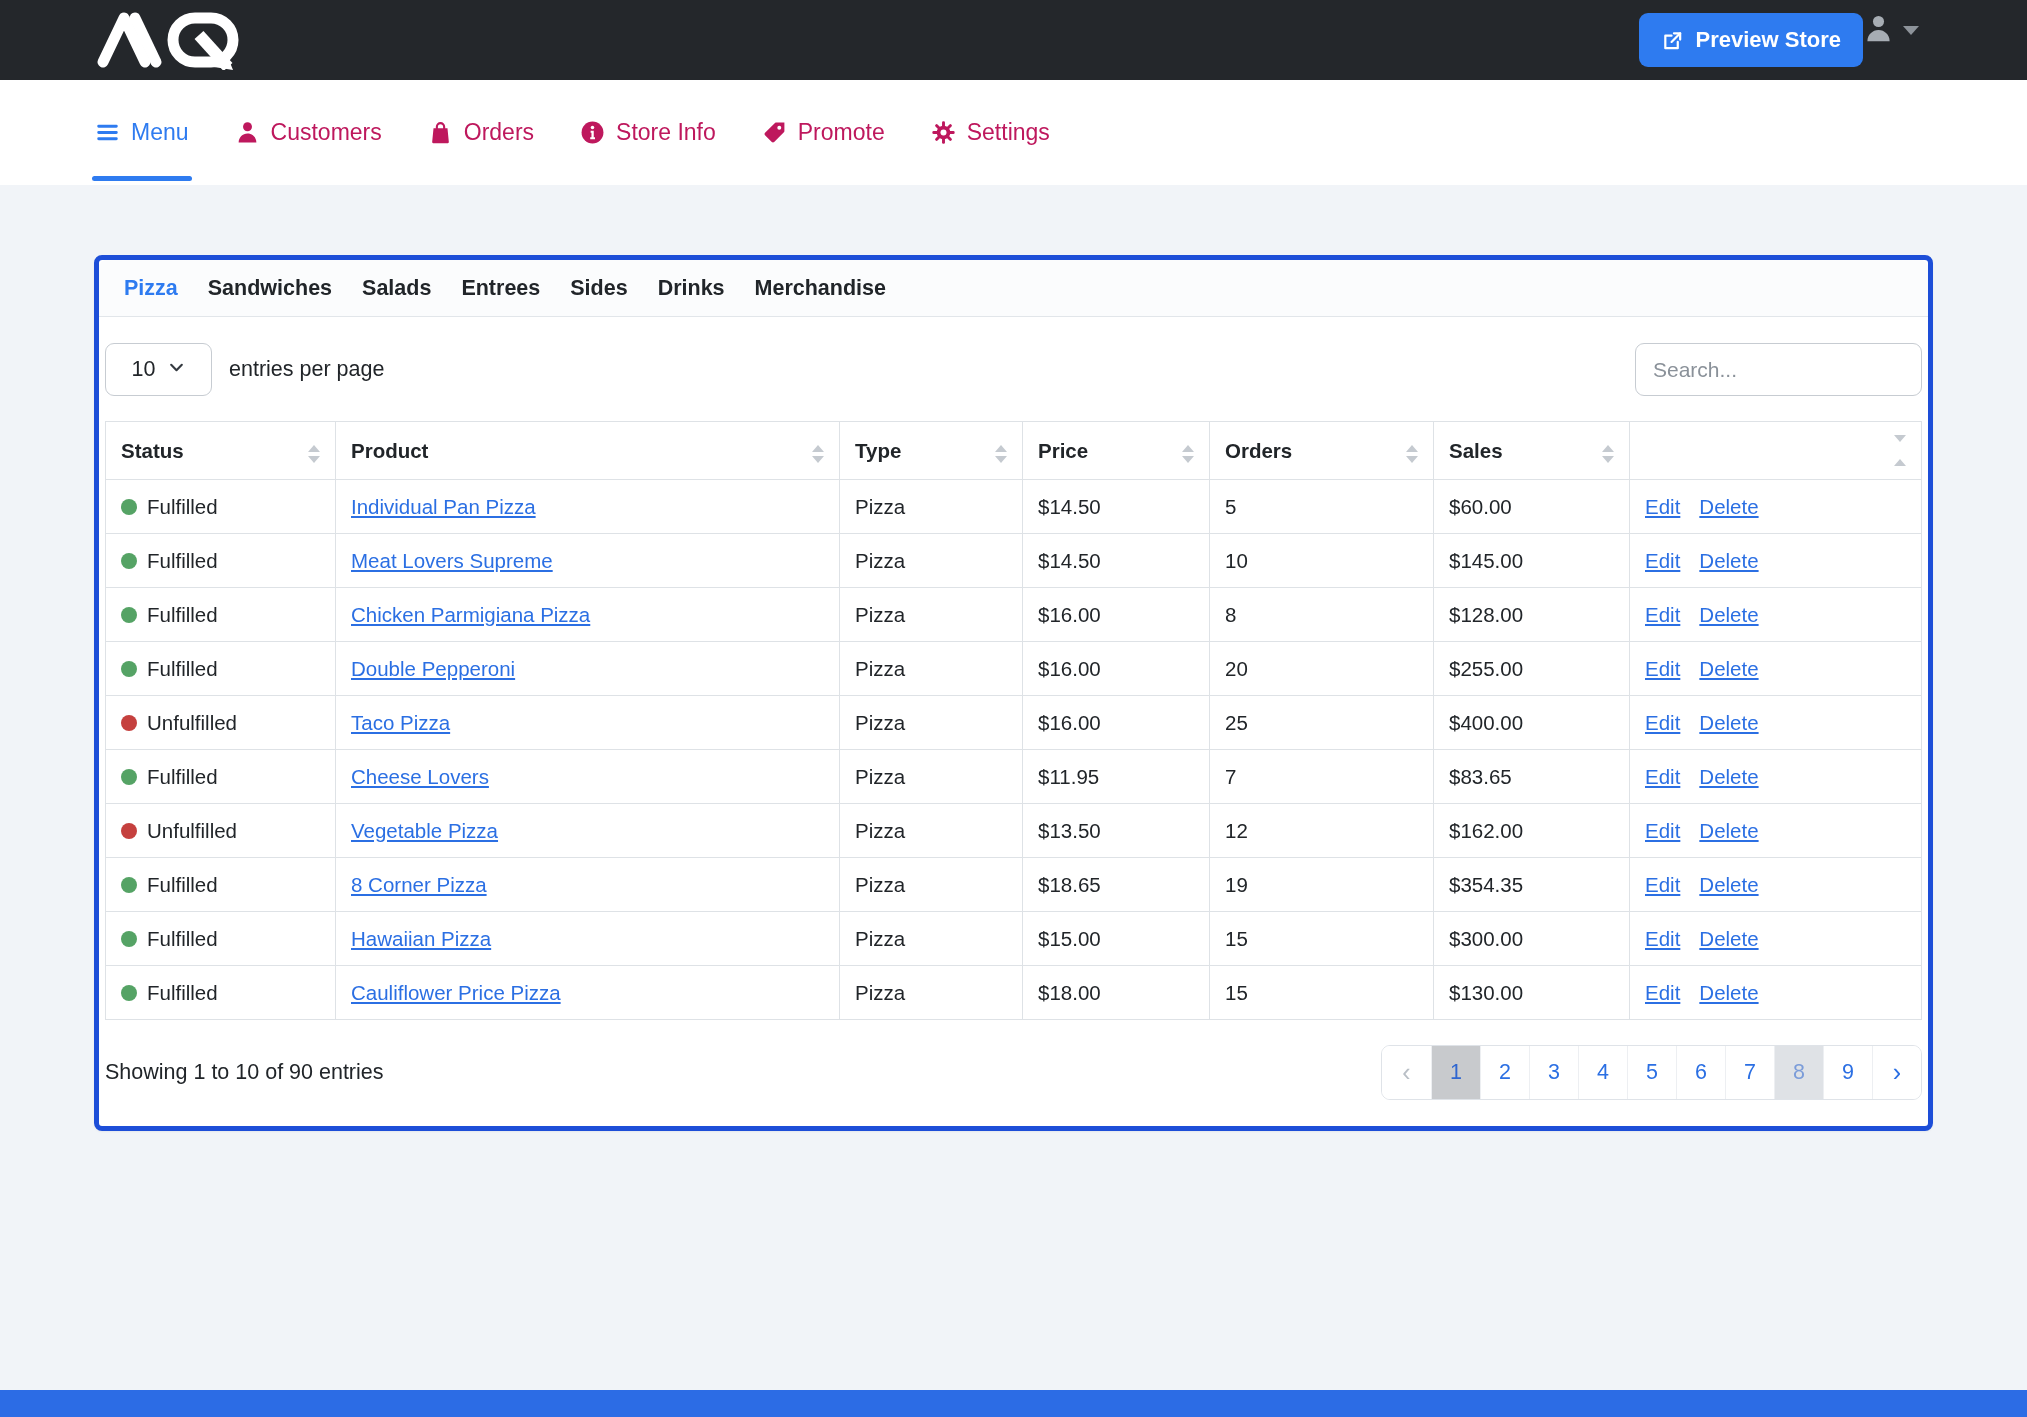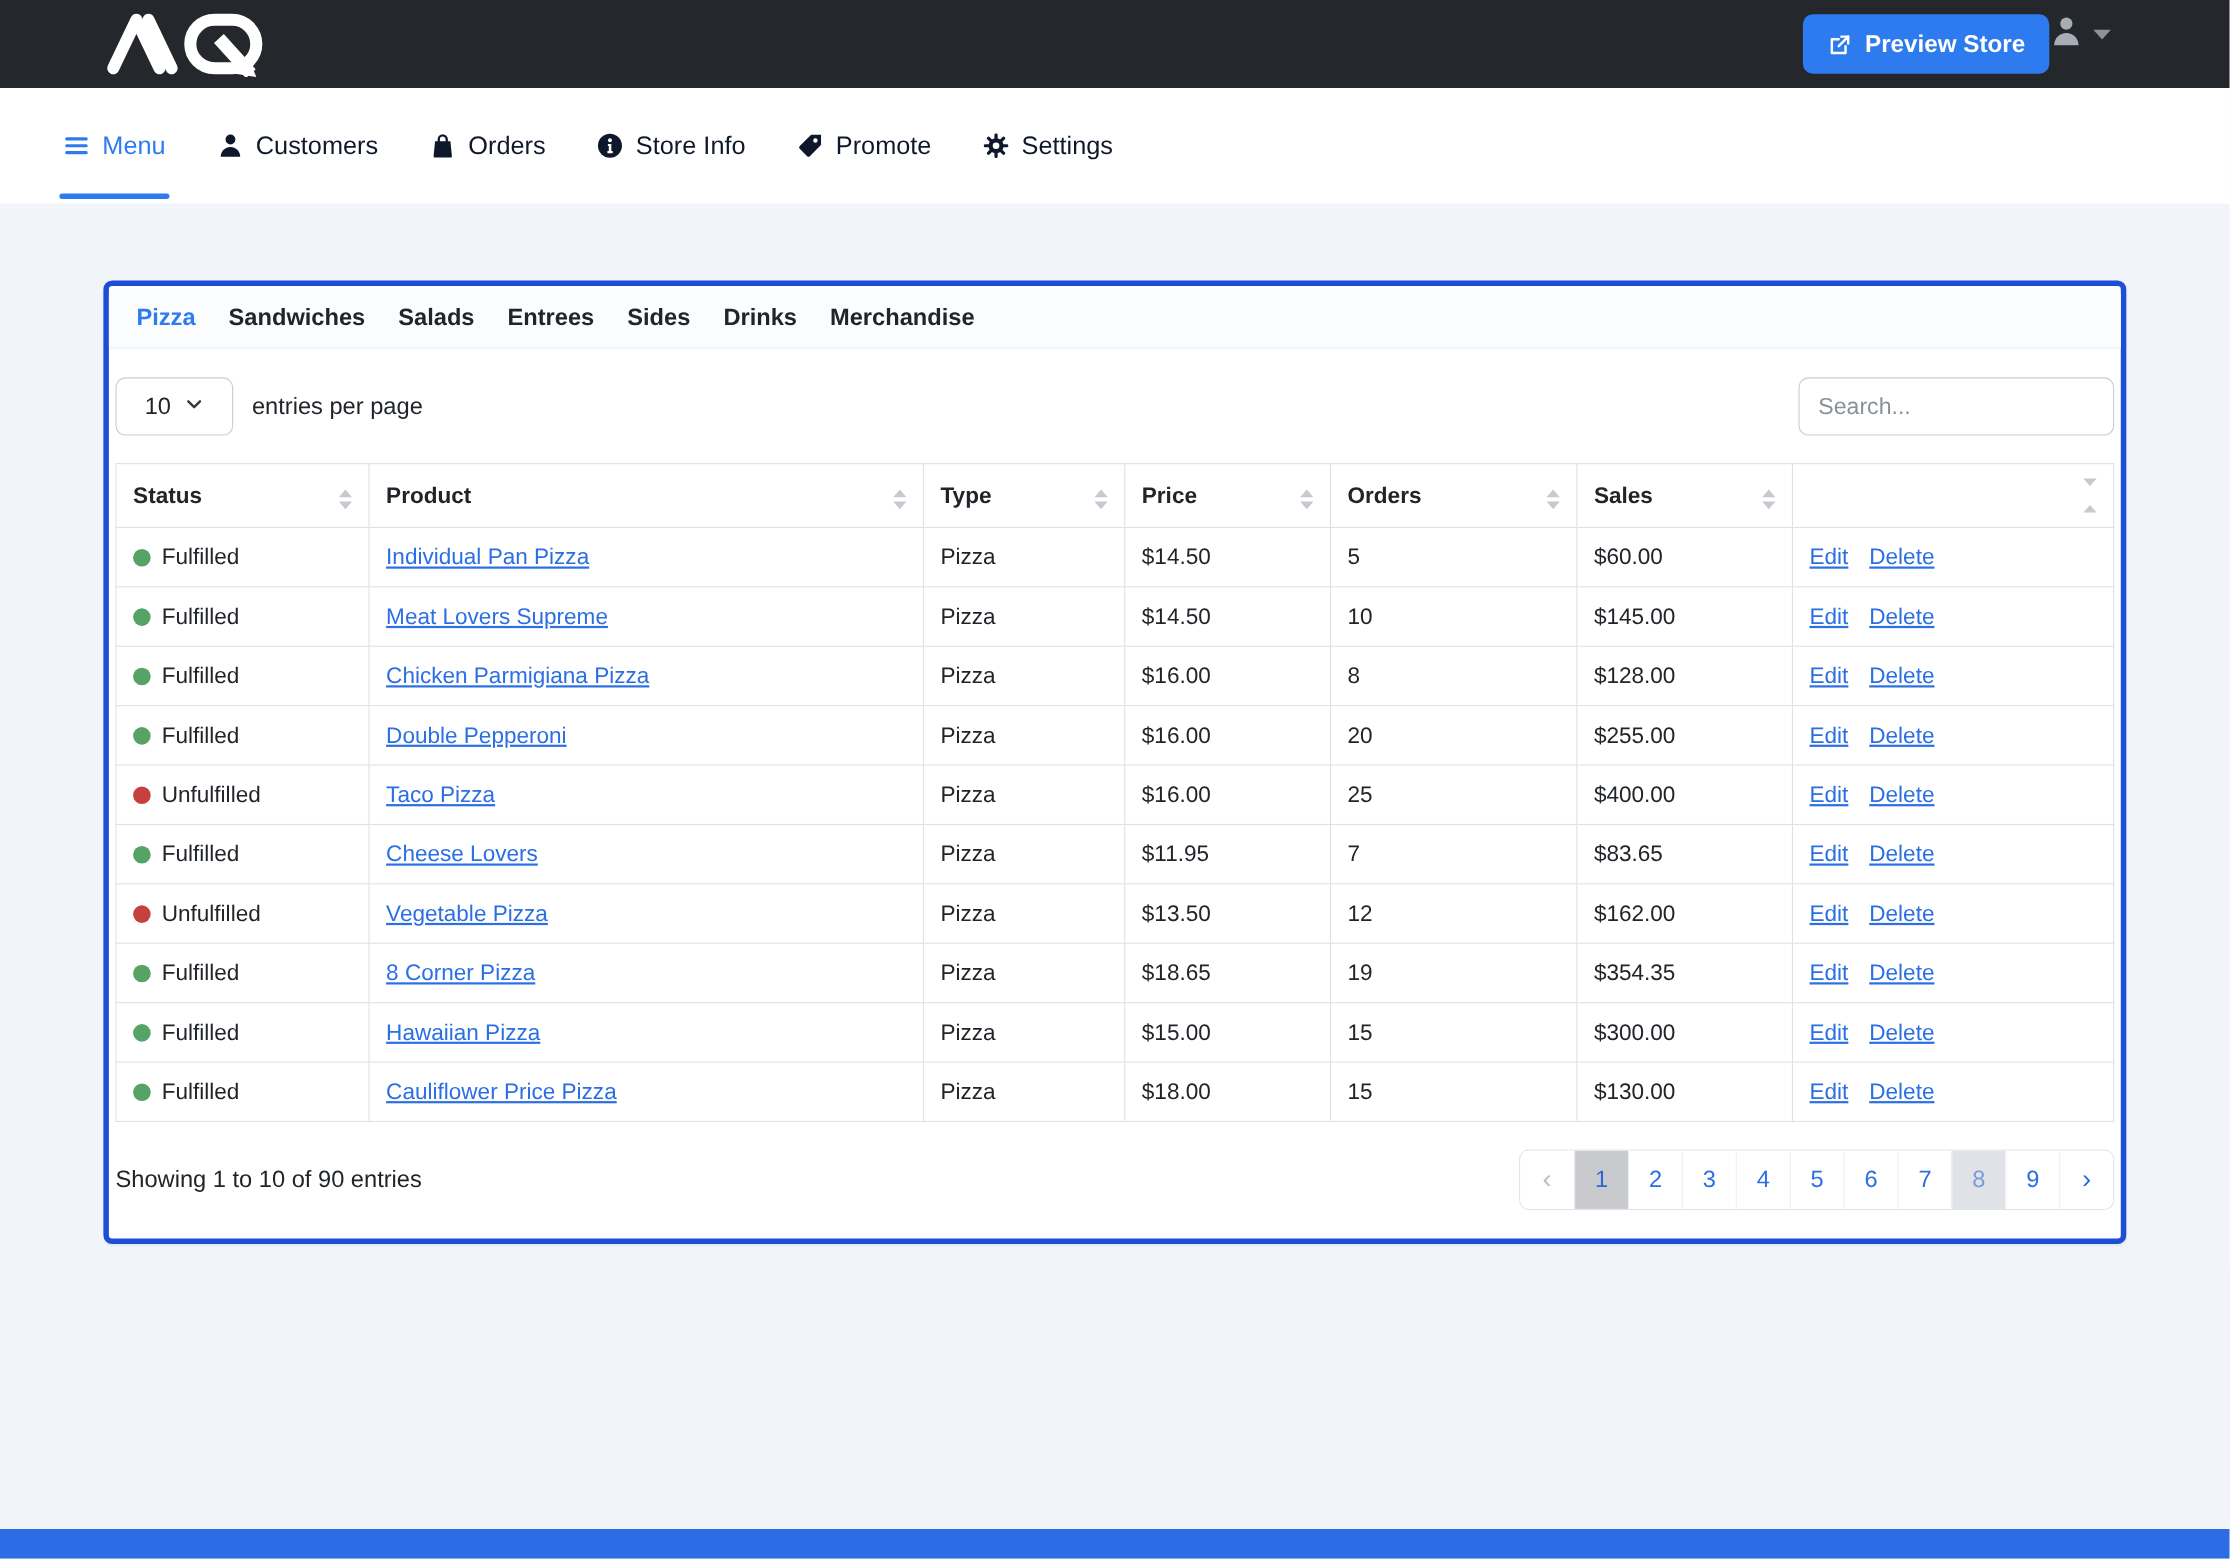--- a/index.html
+++ b/index.html
@@ -21,22 +21,22 @@
   }
   
   .topbar{height:80px;background:var(--navbar-dark);display:flex;align-items:center;justify-content:space-between;padding:0 108px 0 95px;}
   .logo svg{display:block;}
   .topbar-right{display:flex;align-items:flex-start;}
   .btn-preview{display:flex;align-items:center;gap:11px;background:var(--accent-blue);color:#fff;border:none;border-radius:9px;height:54px;padding:0 22px;font-size:22px;font-weight:600;font-family:inherit;cursor:pointer;}
   .btn-preview svg{display:block;}
   .user-menu{display:flex;align-items:center;gap:9px;cursor:pointer;}
   .caret-down-sm{width:0;height:0;border-left:8px solid transparent;border-right:8px solid transparent;border-top:9px solid #8d939a;}
   
-  .mainnav{height:105px;background:#fff;display:flex;align-items:stretch;gap:46px;padding:0 57px;}
-  .nav-item{position:relative;display:flex;align-items:center;gap:11px;font-size:23px;color:#0f172a;text-decoration:none;}
+  .mainnav{height:105px;background:#fff;display:flex;align-items:stretch;gap:46px;padding:0 95px;}
+  .nav-item{position:relative;display:flex;align-items:center;gap:11px;font-size:23px;color:#be185d;text-decoration:none;}
   .nav-icon{display:flex;align-items:center;}
   .nav-icon svg{width:25px;height:25px;}
   .nav-item.active{color:var(--accent-blue);}
   .nav-item.active::after{content:"";position:absolute;left:-3px;right:-3px;bottom:4px;height:5px;border-radius:4px;background:var(--accent-blue);}
   
   .main{padding-top:70px;}
   .card{width:1839px;margin:0 auto;background:#fff;border:5px solid #1d4ed8;border-radius:8px;box-shadow:0 1px 2px rgba(16,24,40,.05);}
   .tabs{display:flex;gap:30px;align-items:center;height:57px;padding:0 25px;background:#fbfcfd;border-bottom:1px solid #e2e6ea;border-radius:8px 8px 0 0;}
   .tab{font-size:21.5px;font-weight:700;color:#212529;text-decoration:none;}
   .tab.active{color:var(--accent-blue);}

